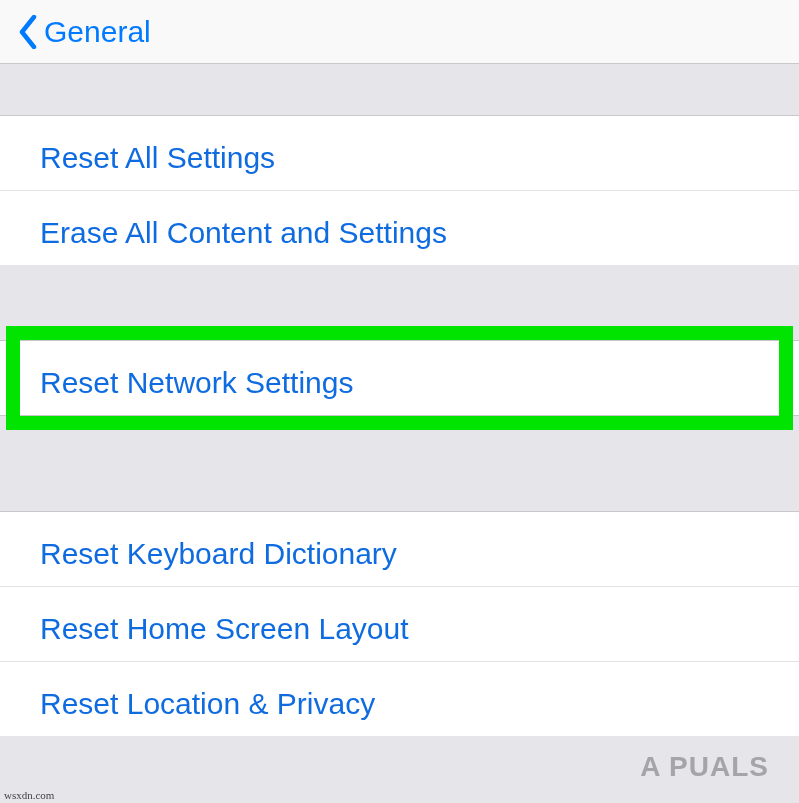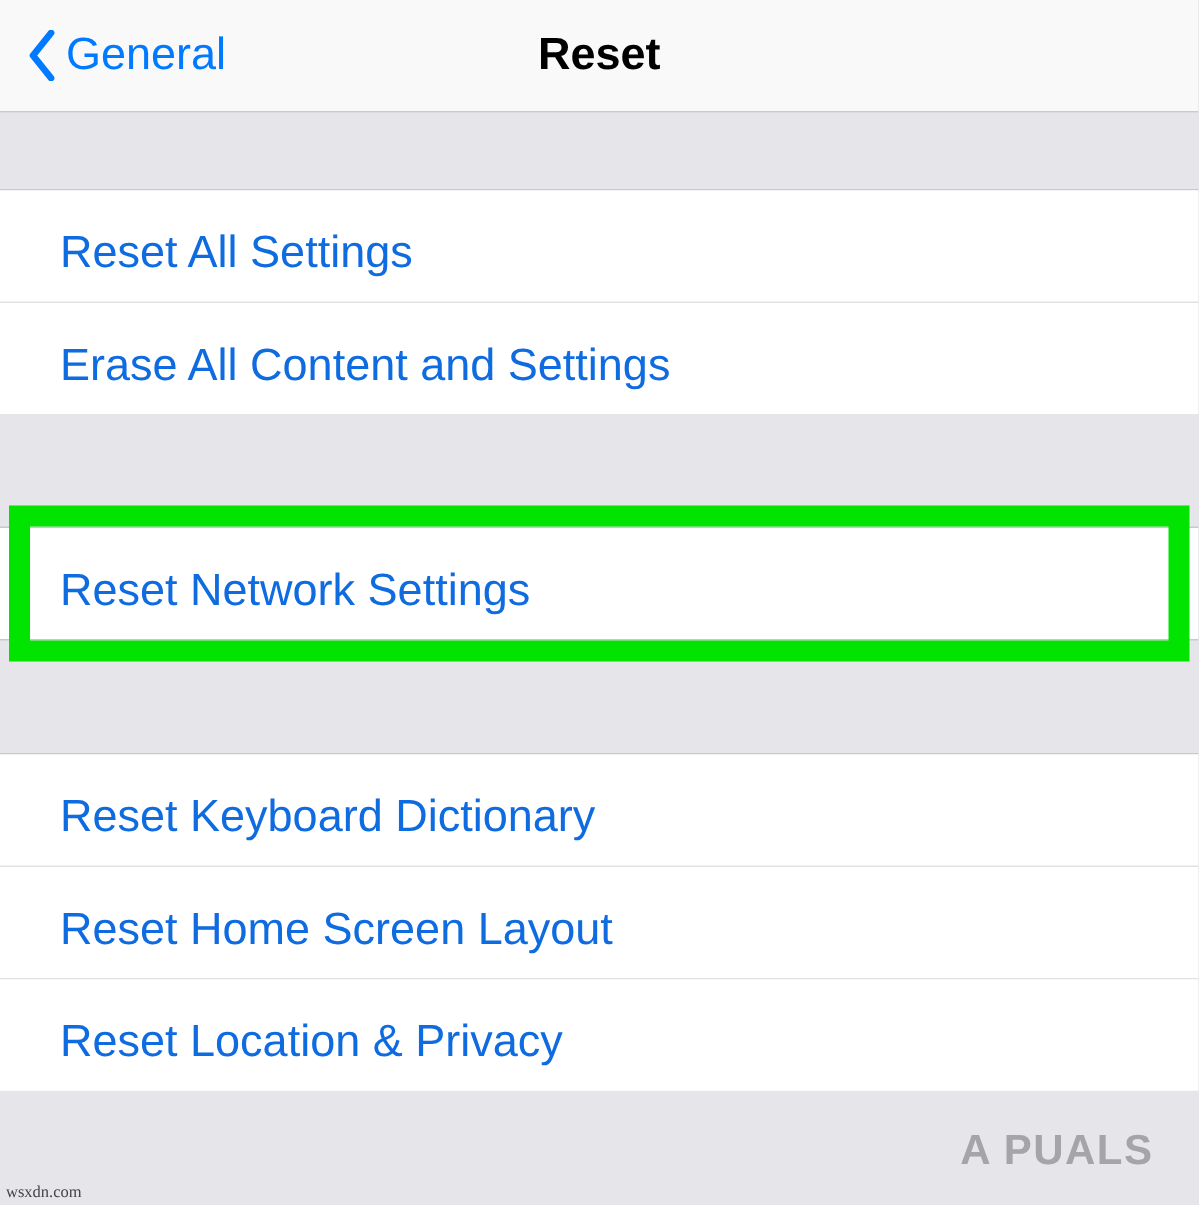--- a/index.html
+++ b/index.html
@@ -11,21 +11,21 @@
     body {
       font-family: -apple-system, BlinkMacSystemFont, "Helvetica Neue", Helvetica, Arial, sans-serif;
       background: #e5e5ea;
       width: 799px;
       height: 803px;
       overflow: hidden;
       position: relative;
     }
     .nav-bar {
       background: #f9f9fa;
-      height: 75px;
+      height: 64px;
       border-bottom: 1px solid #c9c9cd;
       display: flex;
       align-items: center;
       position: relative;
     }
     .back-button {
       display: flex;
       align-items: center;
       color: #007aff;
       font-size: 30px;
@@ -121,41 +121,40 @@
 
 <div class="nav-bar">
   <div class="back-button">
     <span class="back-chevron">
       <svg viewBox="0 0 20 34" fill="none">
         <path d="M16 2 L4 17 L16 32" stroke="#007aff" stroke-width="4.5" stroke-linecap="round" stroke-linejoin="round"></path>
       </svg>
     </span>
     <span>General</span>
   </div>
-  <div class="nav-title">Reset</div>
 </div>
 
 <div class="spacer-small"></div>
 
 <div class="section">
   <div class="row">Reset All Settings</div>
   <div class="row">Erase All Content and Settings</div>
 </div>
 
 <div class="spacer-mid"></div>
 
 <div class="highlight-wrap">
   <div class="section-highlighted">
     <div class="row" style="border-bottom:none;">Reset Network Settings</div>
   </div>
   <div class="highlight-border"></div>
 </div>
 
 <div class="spacer-mid"></div>
 
-<div class="section" style="border-top:1px solid #c9c9cd;">
+<div class="section" style="border-top:1px solid #c9c9cd;margin-top:20px;">
   <div class="row">Reset Keyboard Dictionary</div>
   <div class="row">Reset Home Screen Layout</div>
   <div class="row" style="border-bottom:none;">Reset Location &amp; Privacy</div>
 </div>
 
 <div class="watermark">A PUALS</div>
 <div class="source">wsxdn.com</div>
 
 </body></html>

